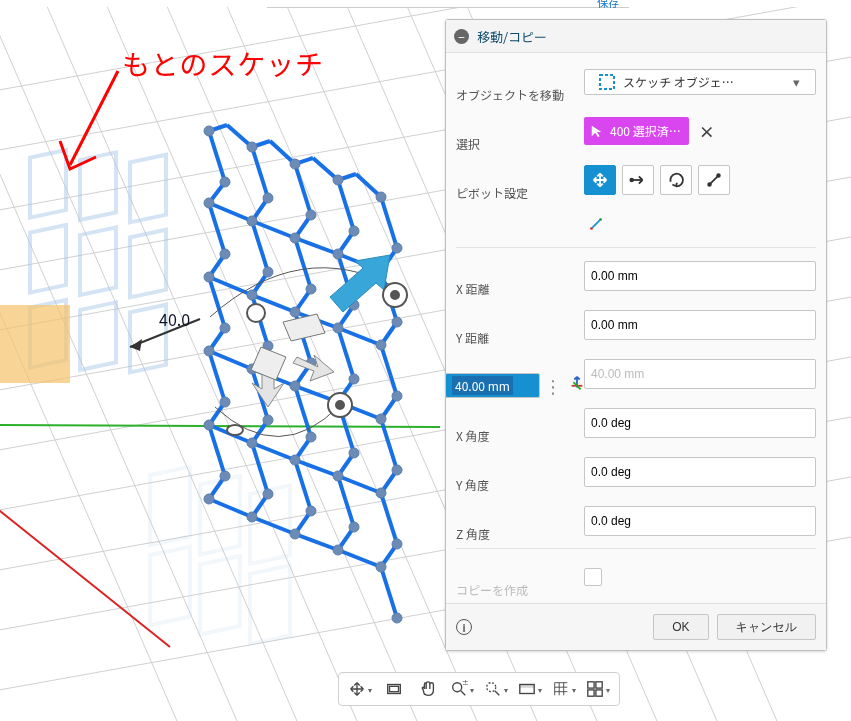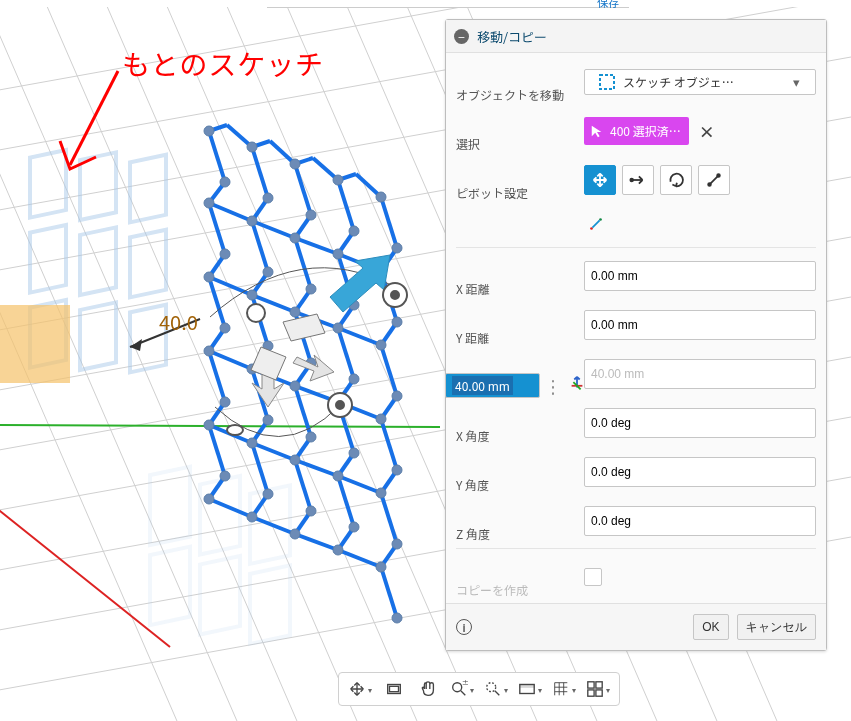--- a/index.html
+++ b/index.html
@@ -35,22 +35,22 @@
     color: #ff0000;
     font-size: 28px;
     font-family: "Noto Sans JP", sans-serif;
     letter-spacing: 1px;
   }
   
   .value-label {
     position: absolute;
     left: 159px;
     top: 300px;
-    font-size: 20px;
-    color: #a16207;
+    font-size: 16px;
+    color: #0f172a;
     text-align: right;
   }
   
   .top-strip {
     position: absolute;
     left: 267px;
     top: 0;
     width: 362px;
     height: 7px;
     border-bottom: 1px solid #ccc;
@@ -235,21 +235,21 @@
     display:flex;align-items:center;justify-content:center;
     color:#555;
     font-weight:bold;
     border:1px solid #555;
     border-radius:50%;
     font-size:10px;
     margin-right:auto;
   }
   .btn {
     height:26px;
-    padding:0 8px;
+    padding:0 18px;
     border:1px solid #c6c6c6;
     background:#f1f1f1;
     border-radius:2px;
     font-size:12px;
     color:#333;
   }
   
   .bottom-toolbar {
     position:absolute;
     left:338px; bottom: 15px;

